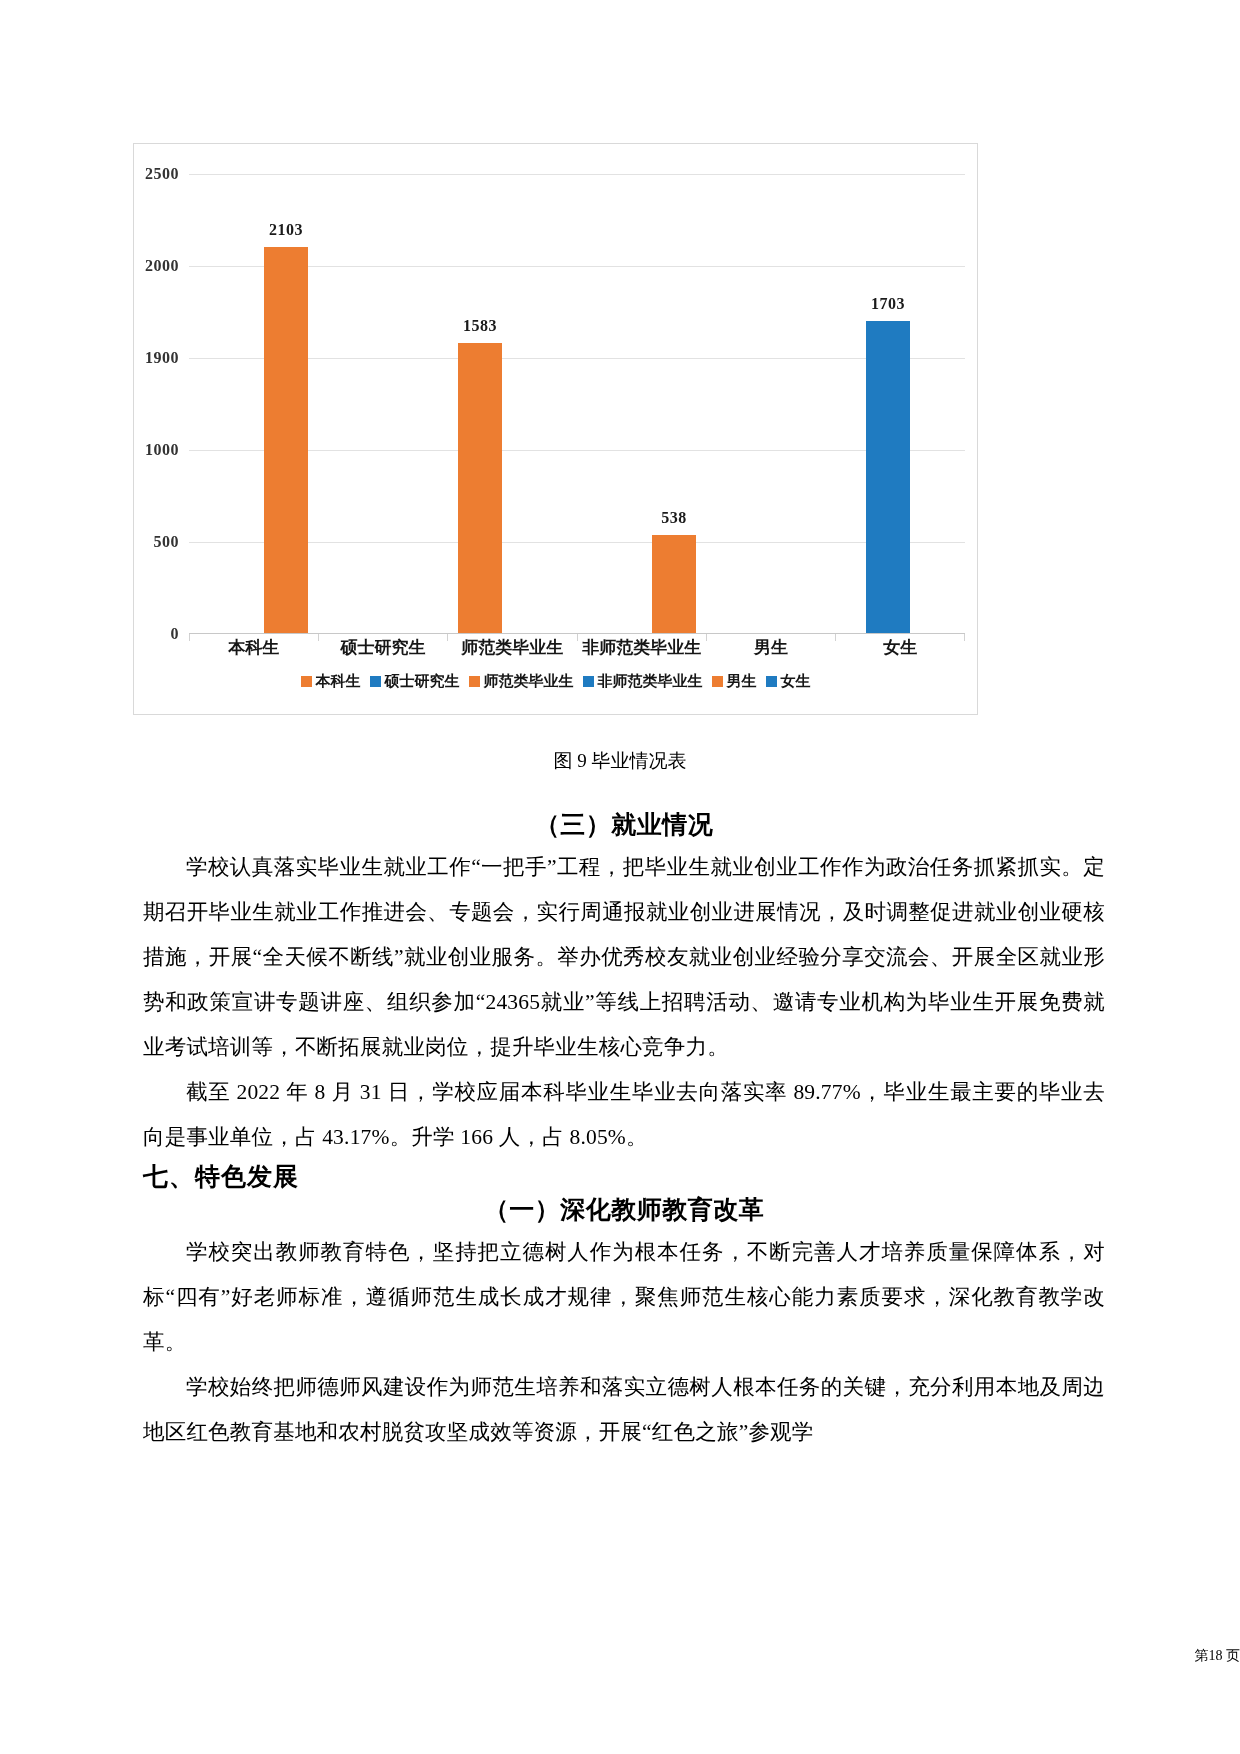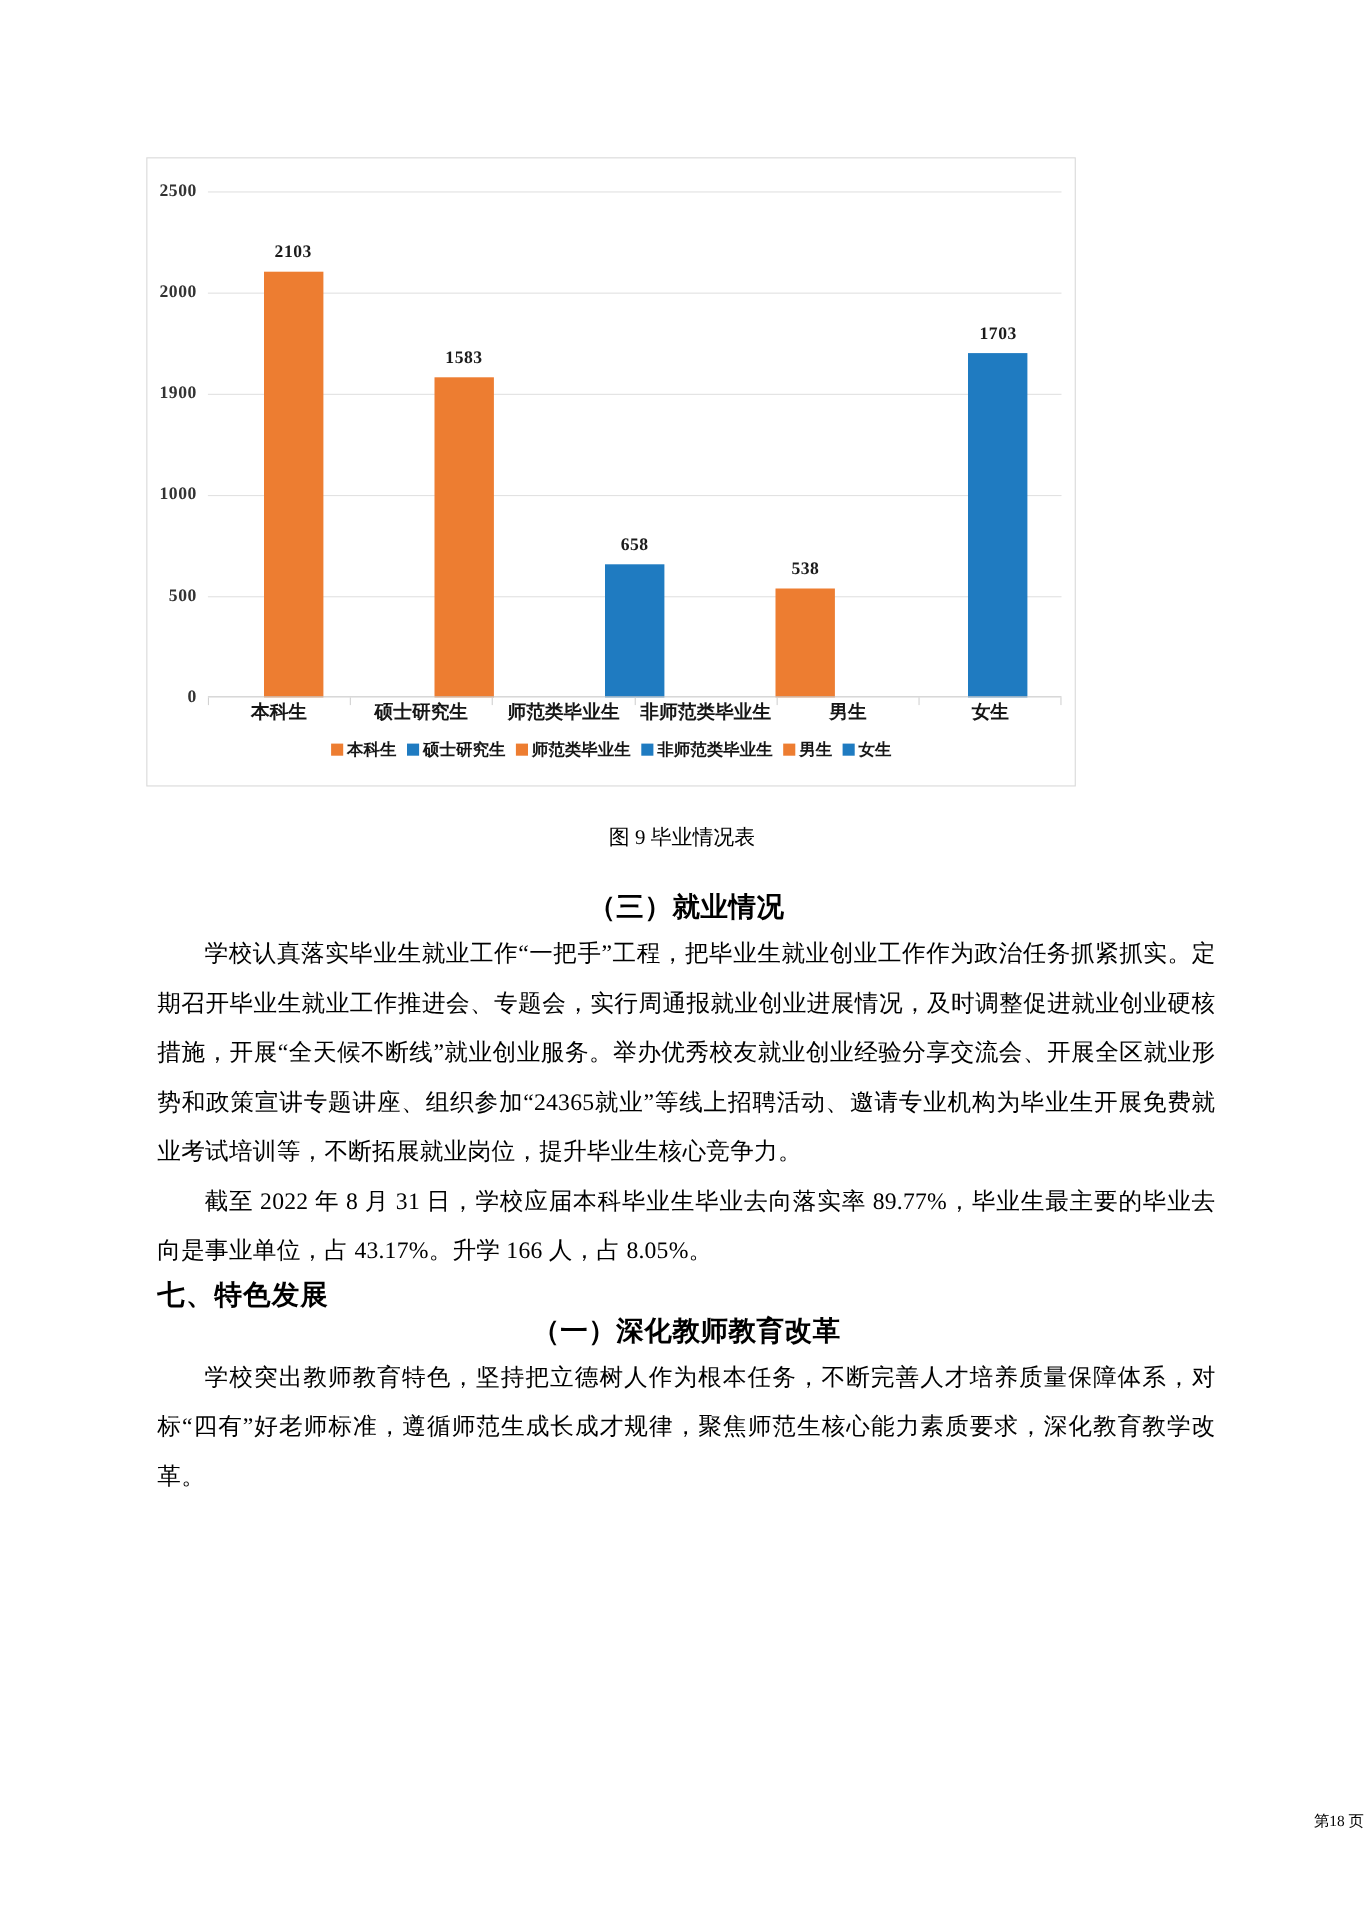--- a/index.html
+++ b/index.html
@@ -79,21 +79,21 @@
   }
   .bar-slot {
     flex: 1 1 0;
     height: 100%;
     position: relative;
     display: flex;
     align-items: flex-end;
     justify-content: center;
   }
   .bar {
-    width: 54px;
+    width: 44px;
     position: relative;
   }
   .bar-value {
     position: absolute;
     left: 50%;
     transform: translateX(-50%);
     top: -26px;
     font-family: "Liberation Serif", "DejaVu Serif", serif;
     font-weight: bold;
     font-size: 16px;
@@ -249,25 +249,20 @@
             <div class="bar" style="height: 386.952px; background: rgb(237, 125, 49);">
               <div class="bar-value">2103</div>
             </div>
           </div>
           <div class="bar-slot">
             <div class="bar" style="height: 291.272px; background: rgb(237, 125, 49);">
               <div class="bar-value">1583</div>
             </div>
           </div>
           <div class="bar-slot">
-            <div class="bar" style="height: 121.072px; background: rgb(31, 123, 193);">
-              <div class="bar-value">658</div>
-            </div>
-          </div>
-          <div class="bar-slot">
             <div class="bar" style="height: 98.992px; background: rgb(237, 125, 49);">
               <div class="bar-value">538</div>
             </div>
           </div>
           <div class="bar-slot">
             <div class="bar" style="height: 313.352px; background: rgb(31, 123, 193); margin-left: 40px;">
               <div class="bar-value">1703</div>
             </div>
           </div>
         </div>
@@ -320,16 +315,17 @@
 
   <div class="fig-caption">图 9  毕业情况表</div>
 
   <div class="content">
     <h2 class="heading">（三）就业情况</h2>
     <p class="para">学校认真落实毕业生就业工作“一把手”工程，把毕业生就业创业工作作为政治任务抓紧抓实。定期召开毕业生就业工作推进会、专题会，实行周通报就业创业进展情况，及时调整促进就业创业硬核措施，开展“全天候不断线”就业创业服务。举办优秀校友就业创业经验分享交流会、开展全区就业形势和政策宣讲专题讲座、组织参加“24365就业”等线上招聘活动、邀请专业机构为毕业生开展免费就业考试培训等，不断拓展就业岗位，提升毕业生核心竞争力。</p>
     <p class="para">截至 2022 年 8 月 31 日，学校应届本科毕业生毕业去向落实率 89.77%，毕业生最主要的毕业去向是事业单位，占 43.17%。升学 166 人，占 8.05%。</p>
     <h2 class="heading-major">七、特色发展</h2>
     <h2 class="heading">（一）深化教师教育改革</h2>
     <p class="para">学校突出教师教育特色，坚持把立德树人作为根本任务，不断完善人才培养质量保障体系，对标“四有”好老师标准，遵循师范生成长成才规律，聚焦师范生核心能力素质要求，深化教育教学改革。</p>
+    <p class="para">学校始终把师德师风建设作为师范生培养和落实立德树人根本任务的关键，充分利用本地及周边地区红色教育基地和农村脱贫攻坚成效等资源，开展“红色之旅”参观学</p>
   </div>
 
   <div class="footer">第18 页</div>
 </div>
 
 </body></html>

